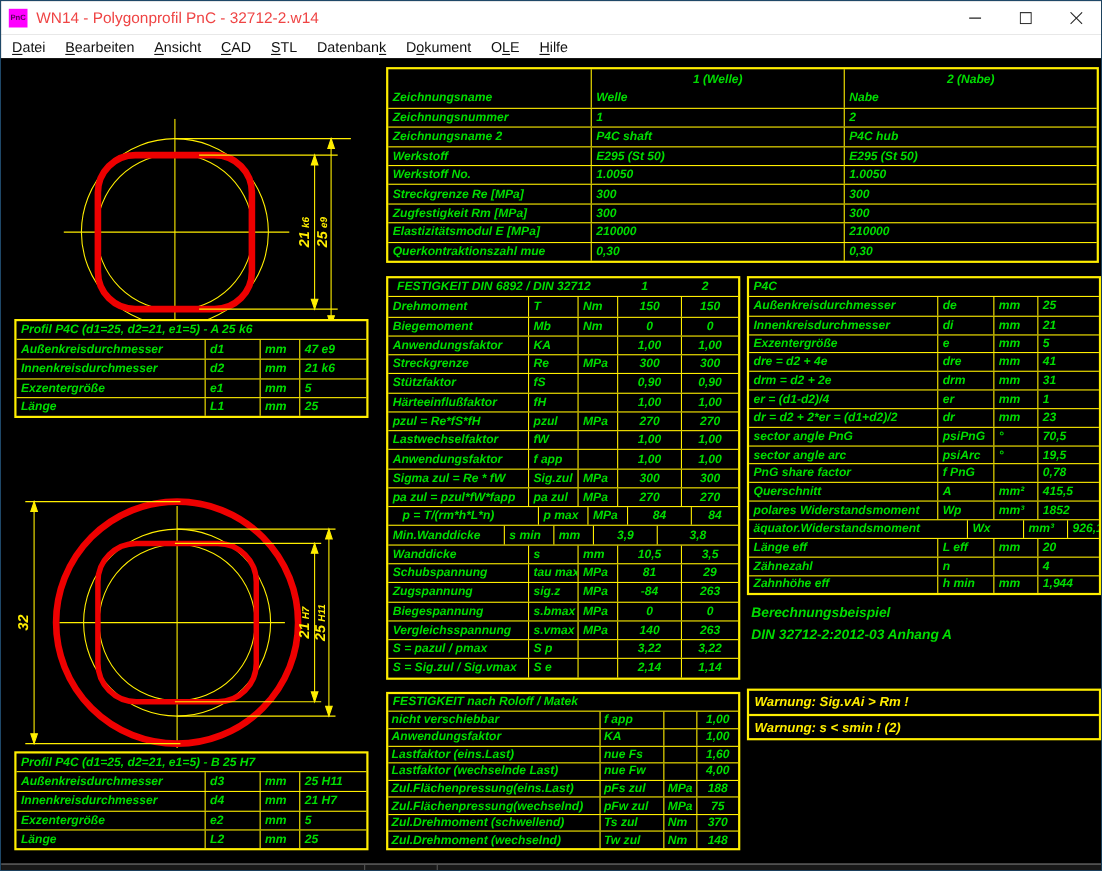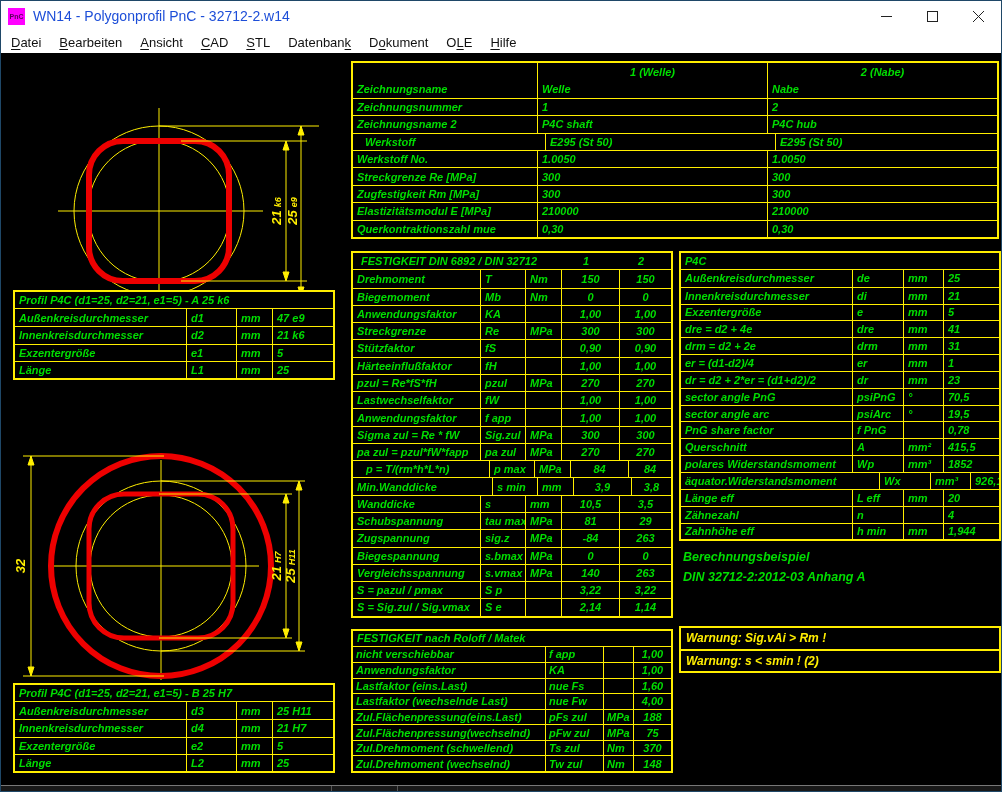--- a/index.html
+++ b/index.html
@@ -8,21 +8,21 @@
   html,body{margin:0;padding:0;background:#2a2a2a;}
   .window{position:relative;width:1002px;height:792px;background:#000;
     border:1px solid var(--bd);box-sizing:border-box;overflow:hidden;
     font-family:"Liberation Sans",sans-serif;}
   
   .titlebar{position:absolute;top:0;left:0;right:0;height:30px;background:#fff;
     display:flex;align-items:center;}
   .app-icon{width:17px;height:17px;background:var(--mag);margin:0 8px 0 7px;
     display:flex;align-items:center;justify-content:center;
     color:#5a005a;font-size:7px;font-weight:bold;flex:0 0 auto;}
-  .title{font-size:14px;color:#1d4ed8;white-space:nowrap;}
+  .title{font-size:14px;color:#ef4444;white-space:nowrap;}
   .win-controls{margin-left:auto;display:flex;height:100%;}
   .win-btn{width:46px;height:100%;display:flex;align-items:center;justify-content:center;}
   .win-btn svg{stroke:#222;stroke-width:1;fill:none;}
   
   .menubar{position:absolute;top:30px;left:0;right:0;height:22px;background:#fff;
     display:flex;align-items:center;padding-left:1px;}
   .menu-item{font-size:13px;color:#111;padding:0 9px;height:100%;
     display:flex;align-items:center;white-space:nowrap;}
   .menu-item u{text-underline-offset:2px;}
   
@@ -242,21 +242,21 @@
             <div class="tcell" style="width: 185px;">Zeichnungsnummer</div>
             <div class="tcell" style="width: 230px;">1</div>
             <div class="tcell">2</div>
           </div>
           <div class="trow">
             <div class="tcell" style="width: 185px;">Zeichnungsname 2</div>
             <div class="tcell" style="width: 230px;">P4C shaft</div>
             <div class="tcell">P4C hub</div>
           </div>
           <div class="trow">
-            <div class="tcell" style="width: 185px; margin-left: 8px;">Werkstoff</div>
+            <div class="tcell" style="width: 185px;">Werkstoff</div>
             <div class="tcell" style="width: 230px;">E295 (St 50)</div>
             <div class="tcell">E295 (St 50)</div>
           </div>
           <div class="trow">
             <div class="tcell" style="width: 185px;">Werkstoff No.</div>
             <div class="tcell" style="width: 230px;">1.0050</div>
             <div class="tcell">1.0050</div>
           </div>
           <div class="trow">
             <div class="tcell" style="width: 185px;">Streckgrenze Re [MPa]</div>
@@ -366,21 +366,21 @@
             <div class="tcell" style="justify-content: center;">270</div>
           </div>
           <div class="trow">
             <div class="tcell" style="width: 128px; margin-left: 9px;">p = T/(rm*h*L*n)</div>
             <div class="tcell" style="width: 45px;">p max</div>
             <div class="tcell" style="width: 36px;">MPa</div>
             <div class="tcell" style="width: 58px; justify-content: center;">84</div>
             <div class="tcell" style="justify-content: center;">84</div>
           </div>
           <div class="trow">
-            <div class="tcell" style="width: 140px;">Min.Wanddicke</div>
+            <div class="tcell" style="width: 106px;">Min.Wanddicke</div>
             <div class="tcell" style="width: 45px;">s min</div>
             <div class="tcell" style="width: 36px;">mm</div>
             <div class="tcell" style="width: 58px; justify-content: center;">3,9</div>
             <div class="tcell" style="justify-content: center;">3,8</div>
           </div>
           <div class="trow">
             <div class="tcell" style="width: 128px;">Wanddicke</div>
             <div class="tcell" style="width: 45px;">s</div>
             <div class="tcell" style="width: 36px;">mm</div>
             <div class="tcell" style="width: 58px; justify-content: center;">10,5</div>

